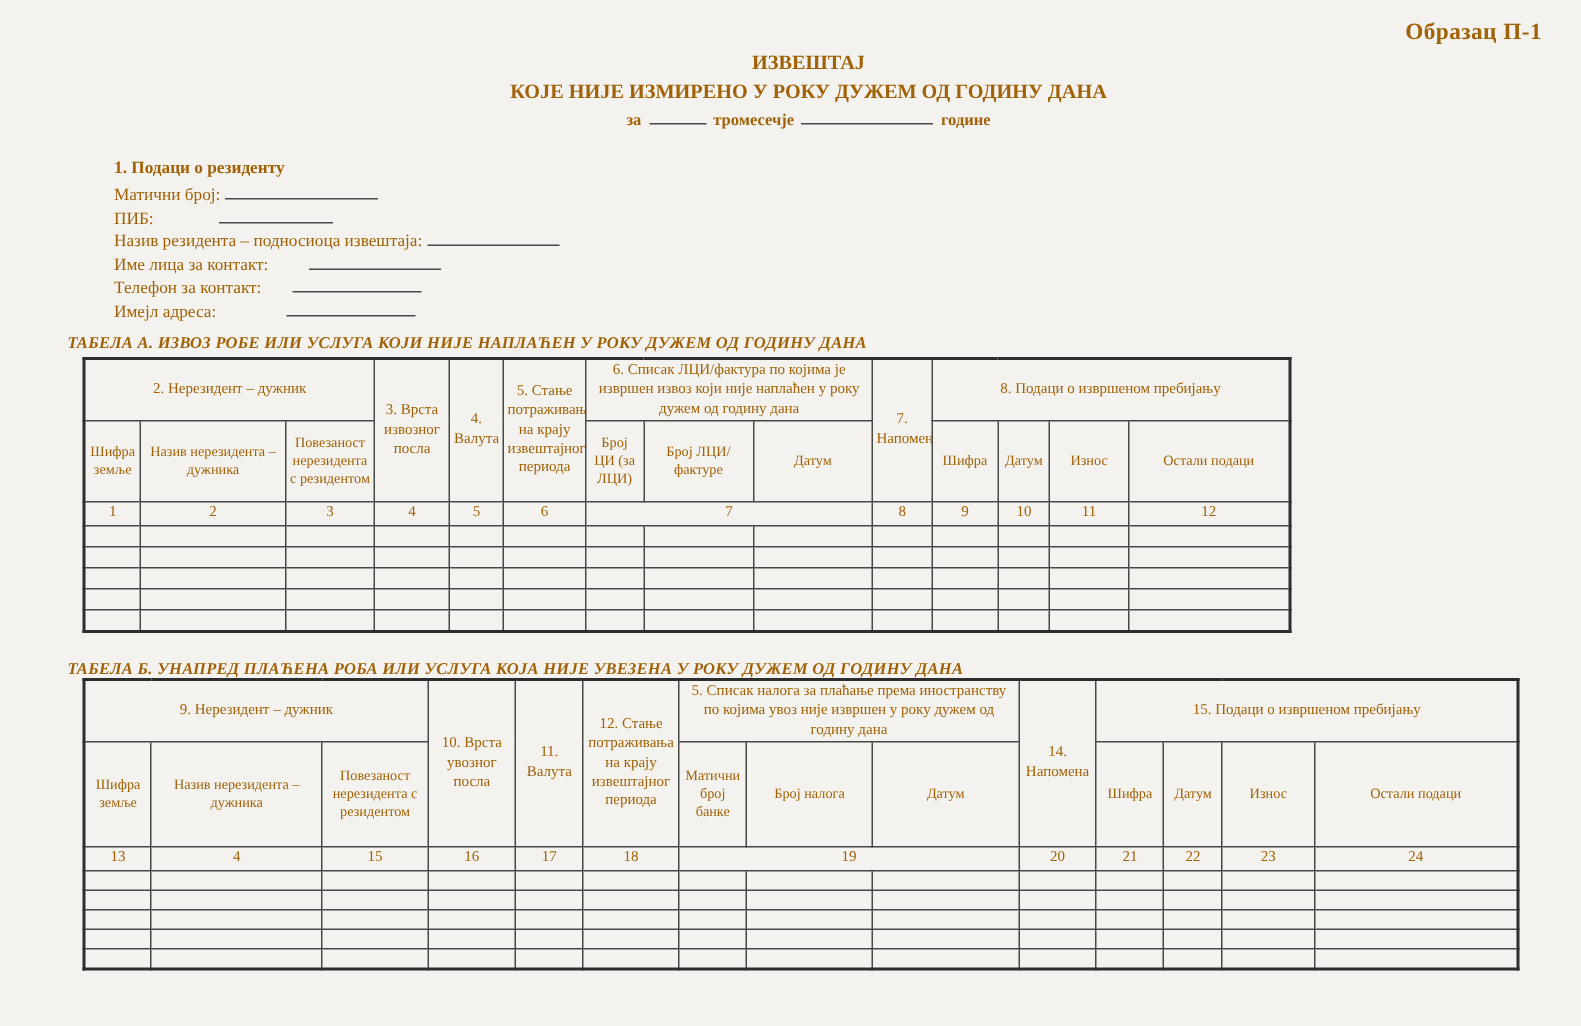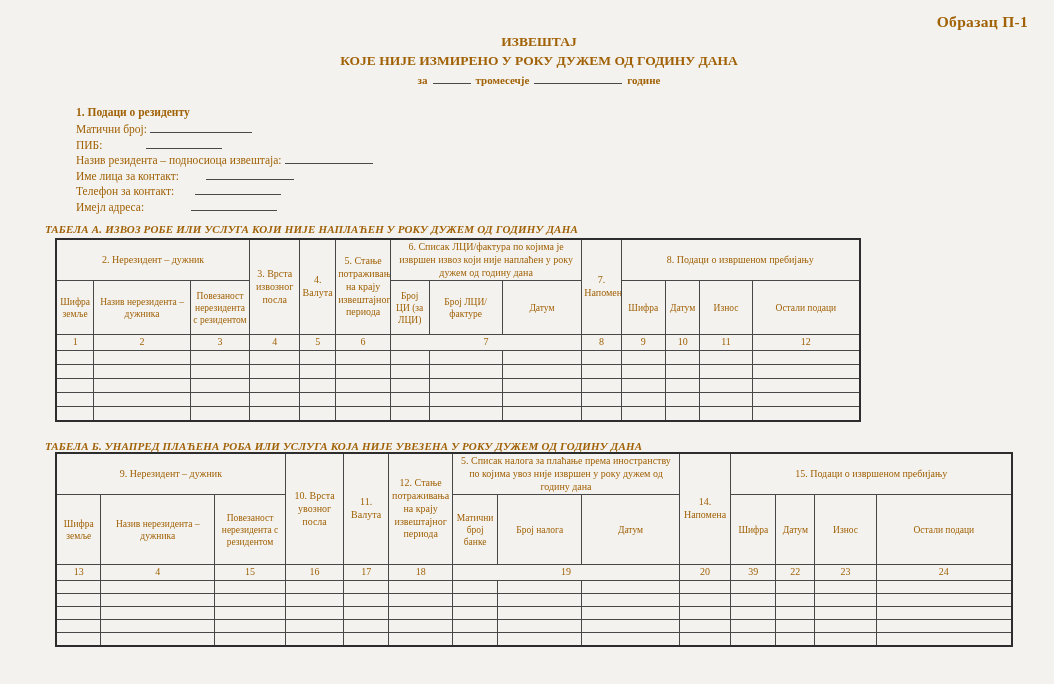--- a/index.html
+++ b/index.html
@@ -274,21 +274,21 @@
         </tr>
         <tr class="num-row">
           <td>13</td>
           <td>4</td>
           <td>15</td>
           <td>16</td>
           <td>17</td>
           <td>18</td>
           <td colspan="3">19</td>
           <td>20</td>
-          <td>39</td>
+          <td>21</td>
           <td>22</td>
           <td>23</td>
           <td>24</td>
         </tr>
         <tr class="data-row">
           <td></td>
           <td></td>
           <td></td>
           <td></td>
           <td></td>

